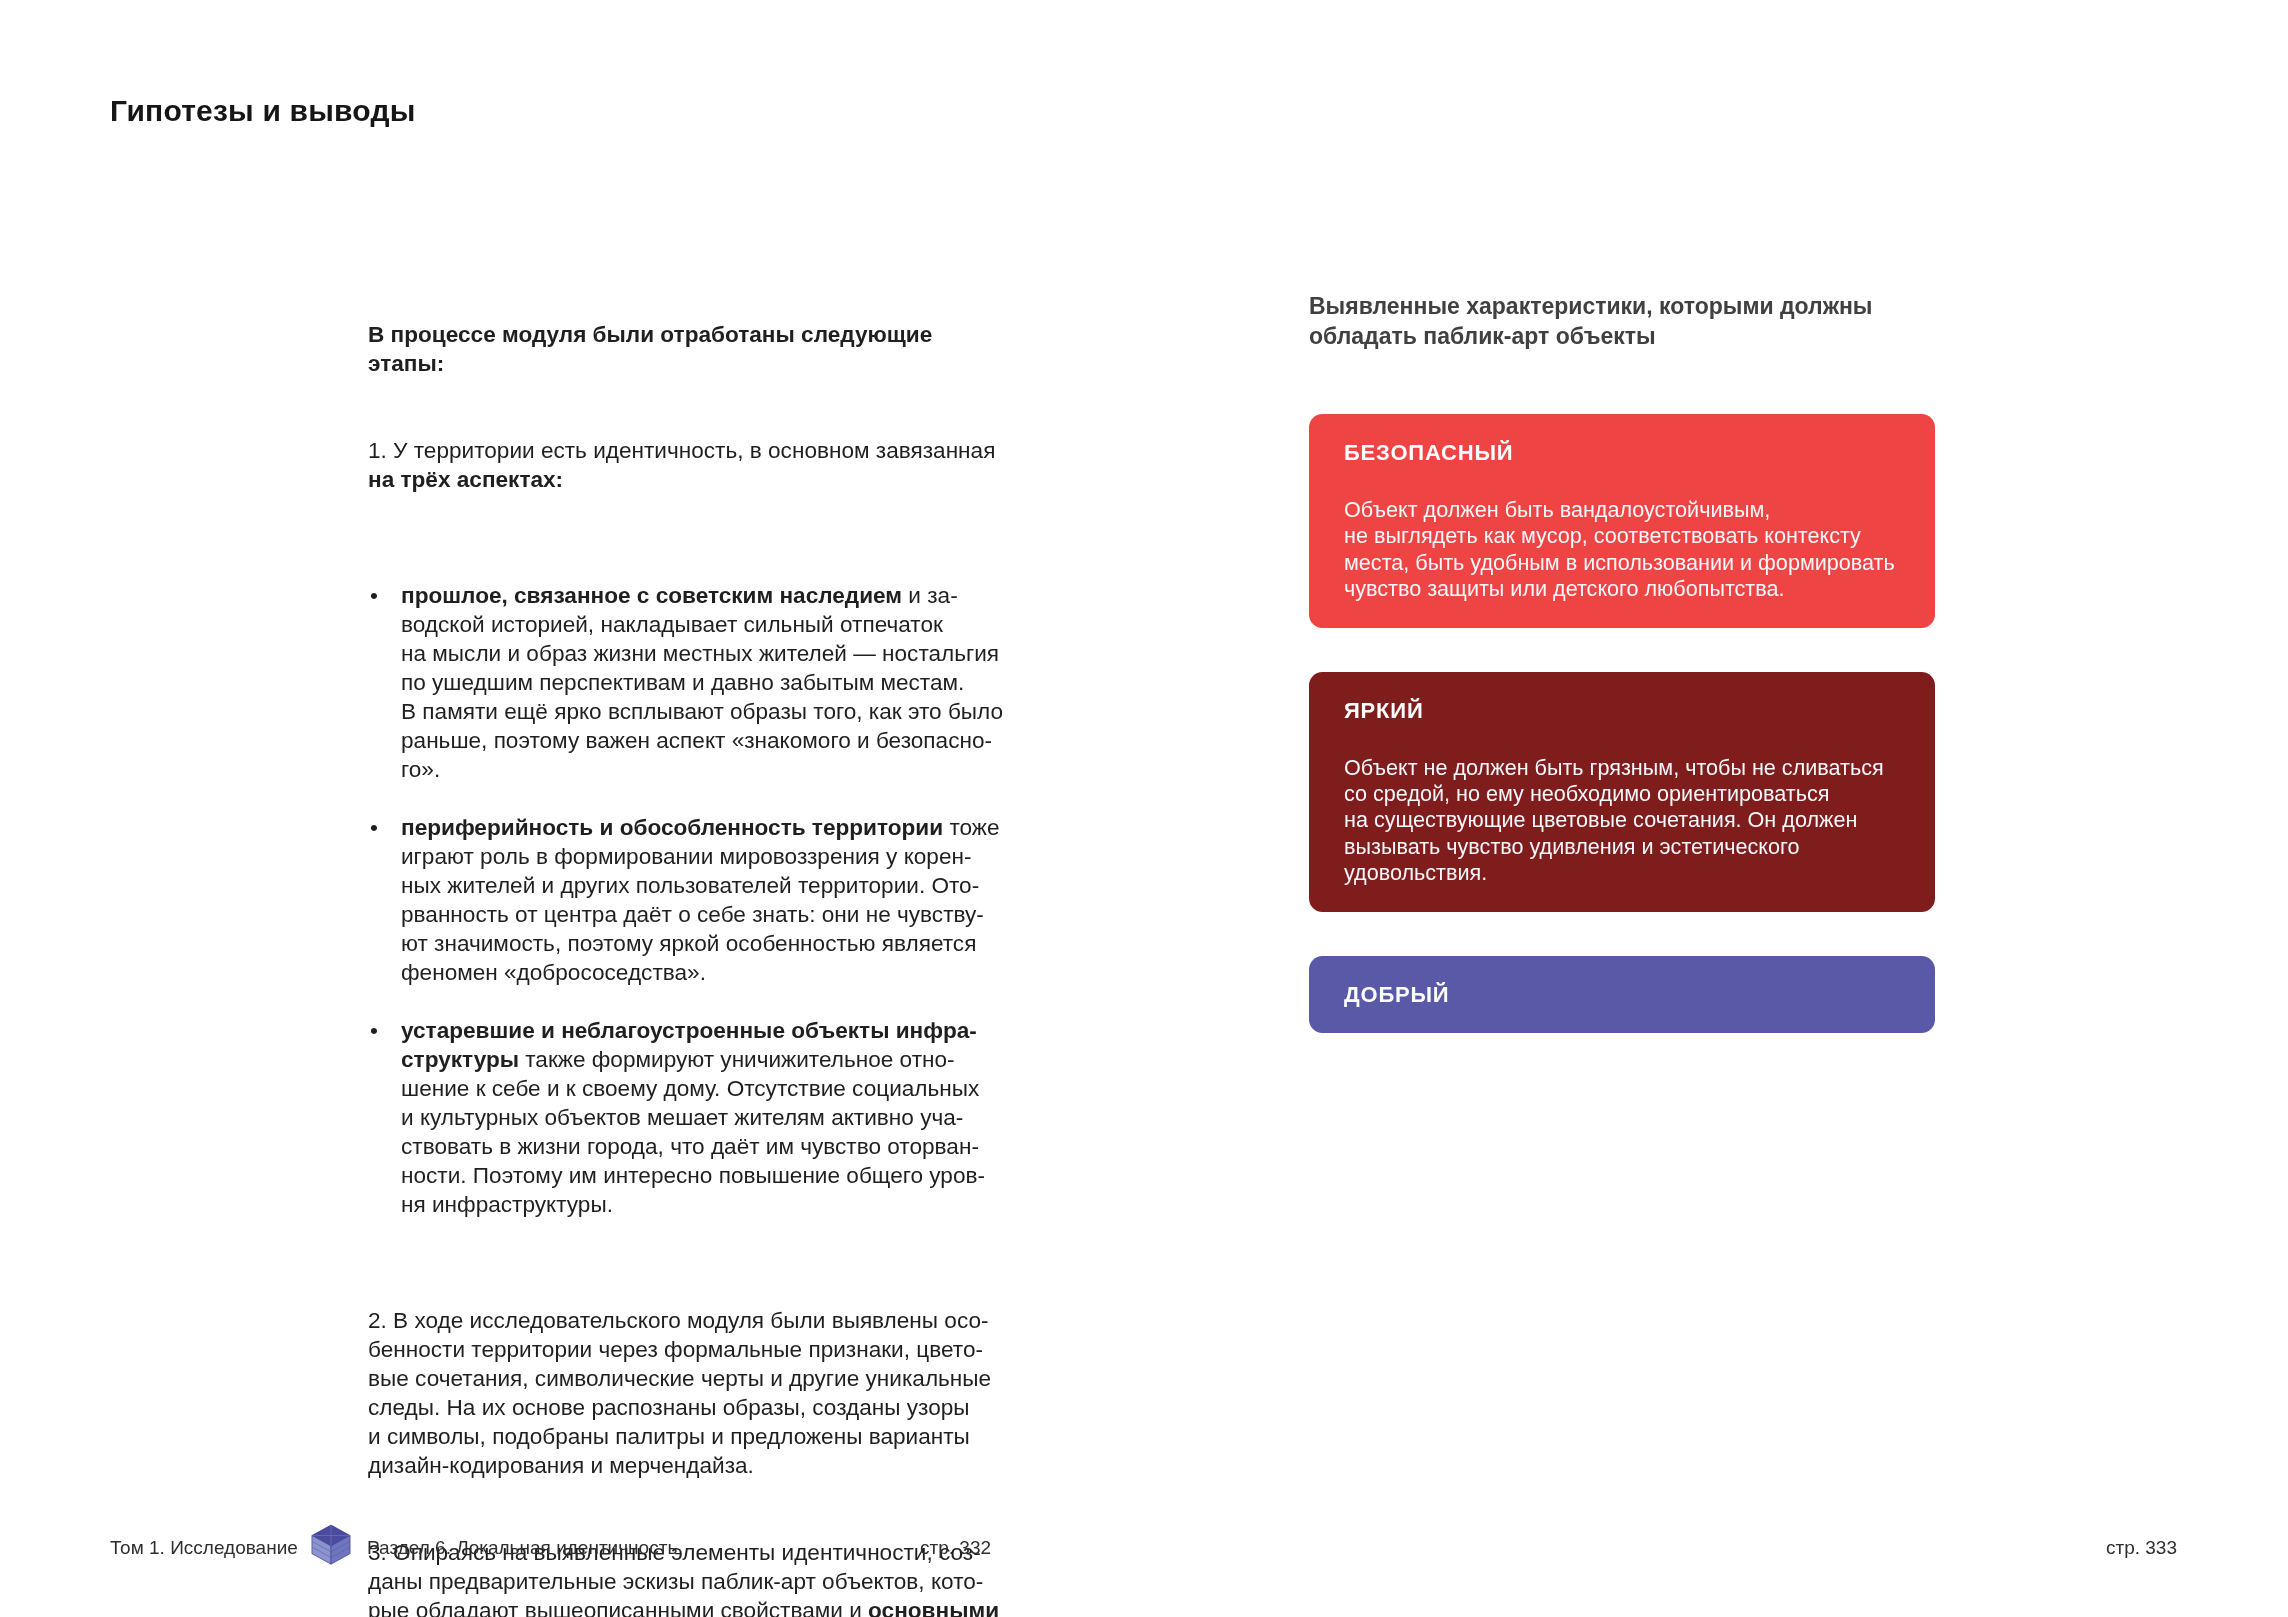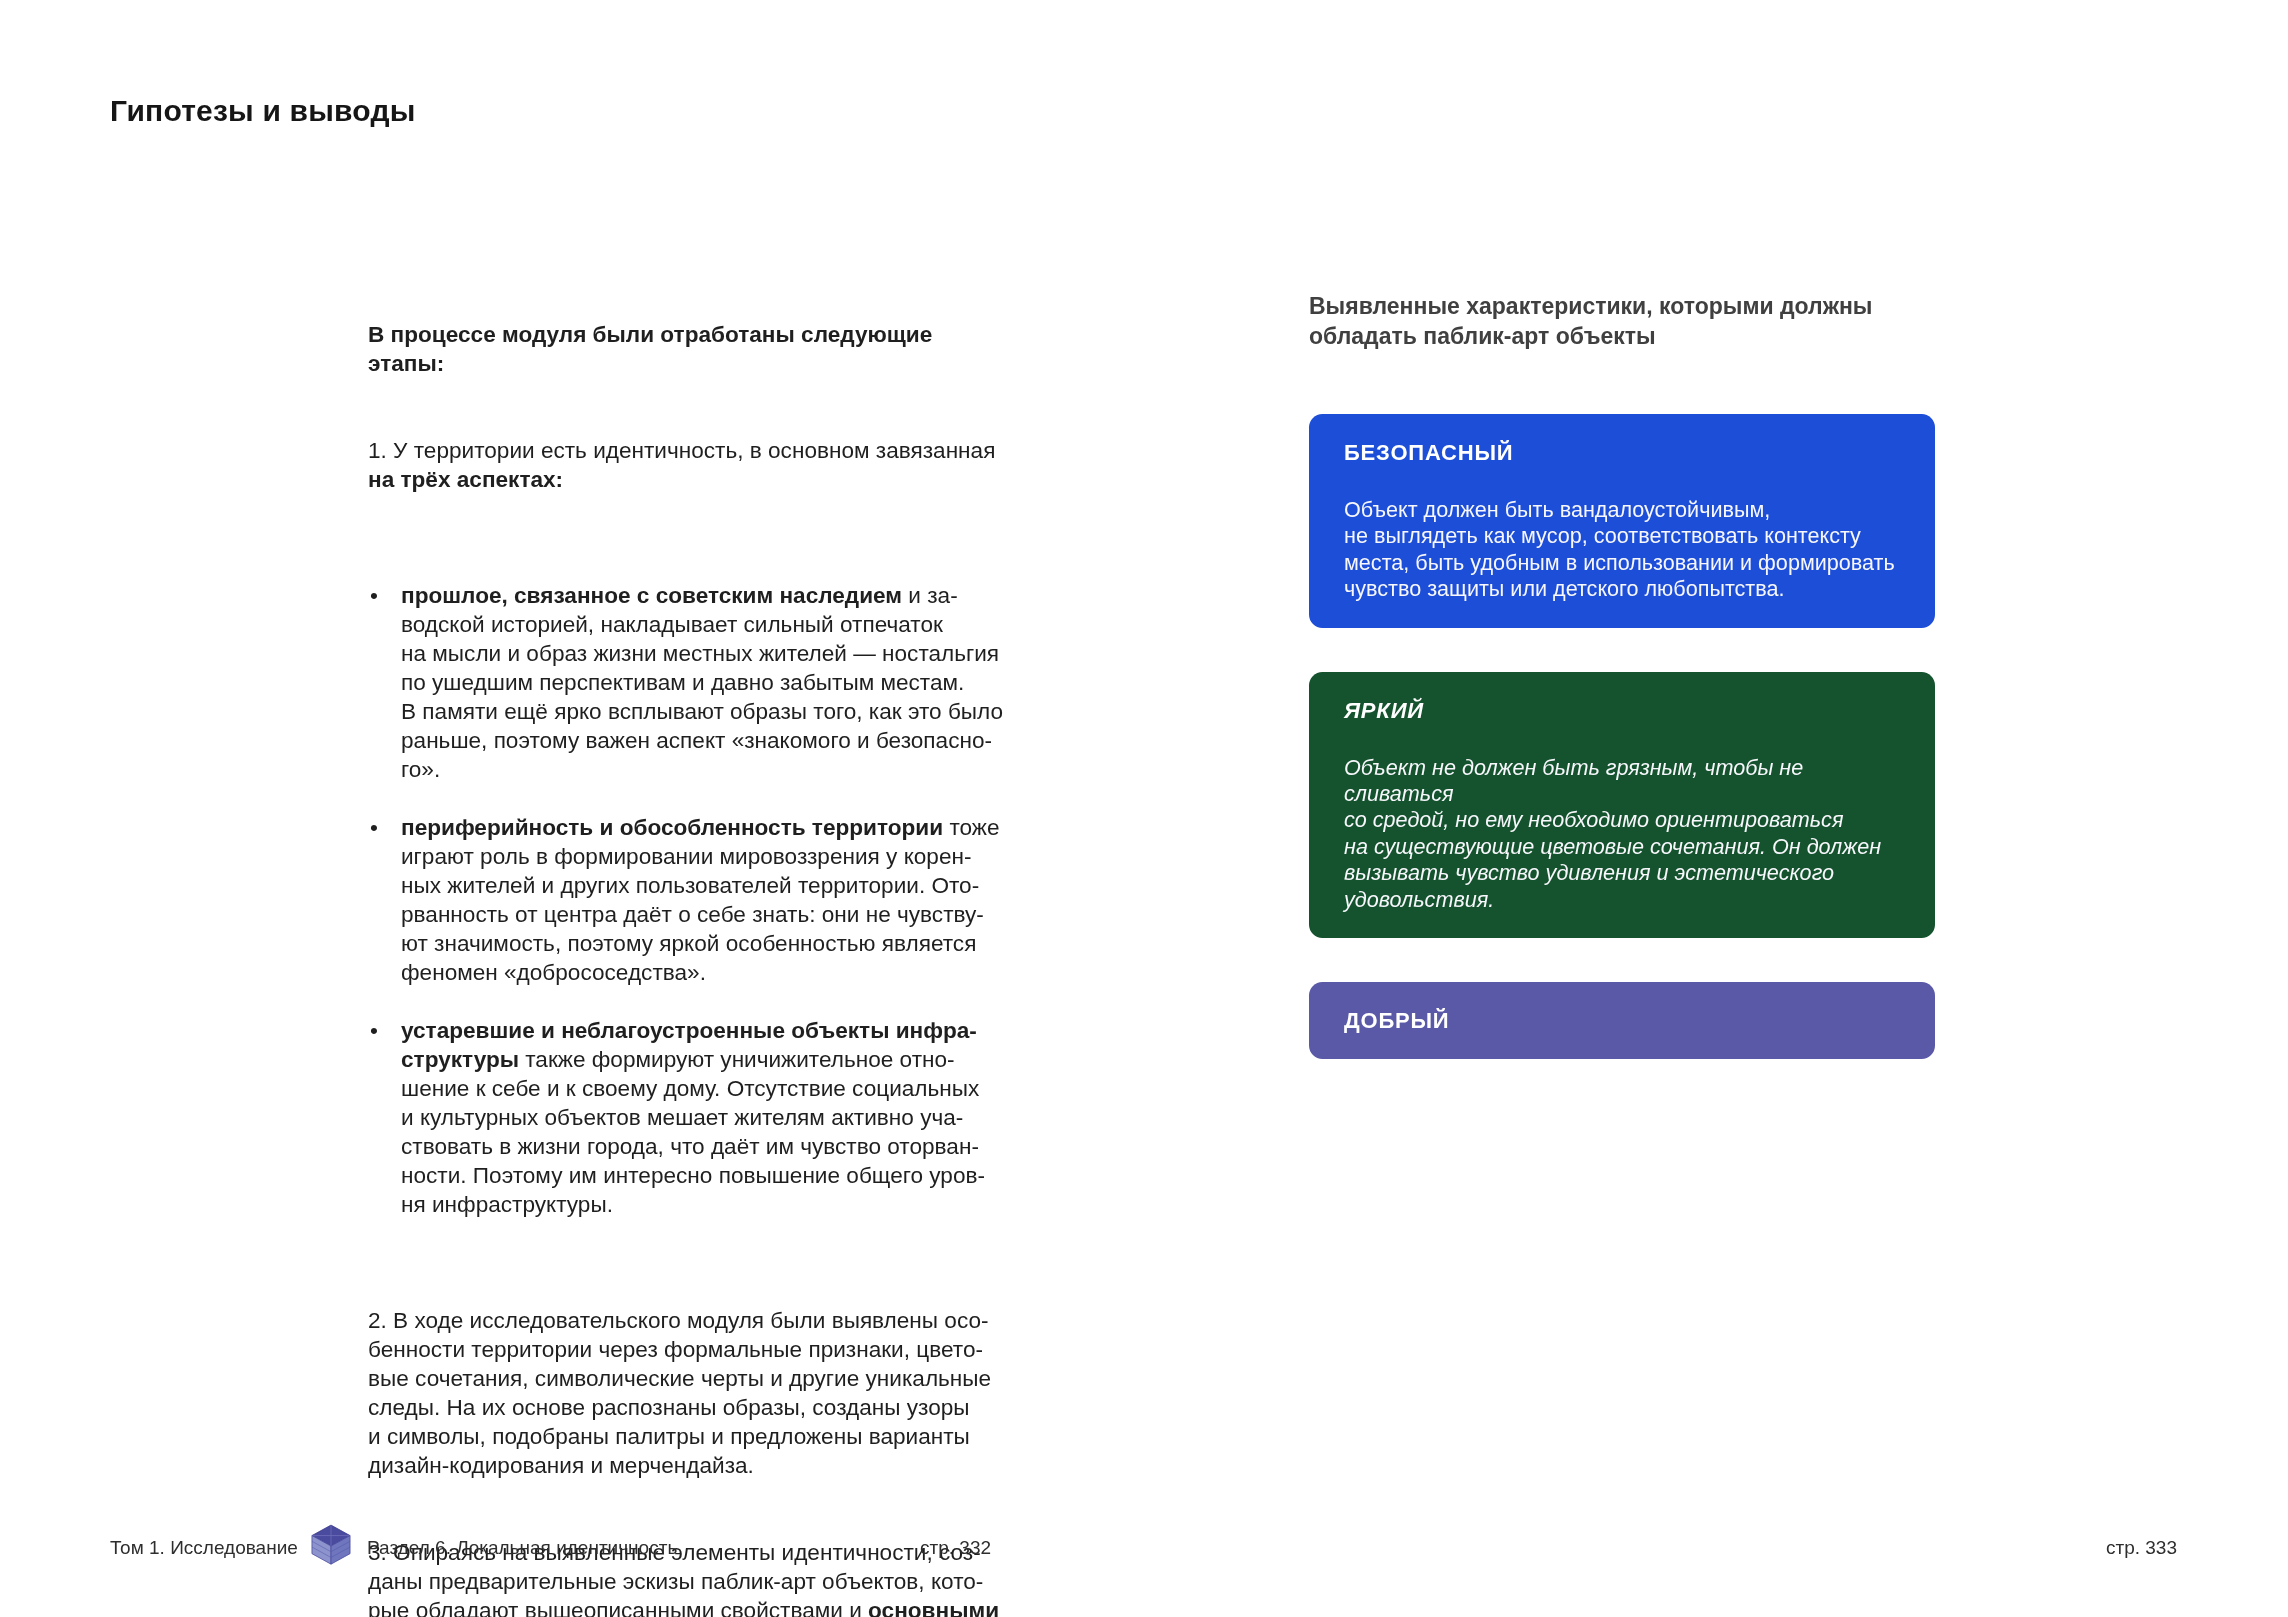--- a/index.html
+++ b/index.html
@@ -93,28 +93,28 @@
     <p class="block">3. Опираясь на выявленные элементы идентичности, соз-
 даны предварительные эскизы паблик-арт объектов, кото-
 рые обладают вышеописанными свойствами и <b>основными
 характеристиками:</b> безопасный, понятный, яркий, добрый.</p>
   </div>
 
   <div class="right-col">
     <div class="right-header">Выявленные характеристики, которыми должны
 обладать паблик-арт объекты</div>
     <div class="cards">
-      <div class="card" style="background: #1d4ed8;">
+      <div class="card" style="background: #ef4444;">
         <div class="card-title">БЕЗОПАСНЫЙ</div>
         <div class="card-body">Объект должен быть вандалоустойчивым,
 не выглядеть как мусор, соответствовать контексту
 места, быть удобным в использовании и формировать
 чувство защиты или детского любопытства.</div>
       </div>
-      <div class="card" style="background: #14532d; font-style: italic;">
+      <div class="card" style="background: #7f1d1d;">
         <div class="card-title">ЯРКИЙ</div>
         <div class="card-body">Объект не должен быть грязным, чтобы не сливаться
 со средой, но ему необходимо ориентироваться
 на существующие цветовые сочетания. Он должен
 вызывать чувство удивления и эстетического
 удовольствия.</div>
       </div>
       <div class="card" style="background: rgb(90, 89, 168);">
         <div class="card-title">ДОБРЫЙ</div>
       </div>

